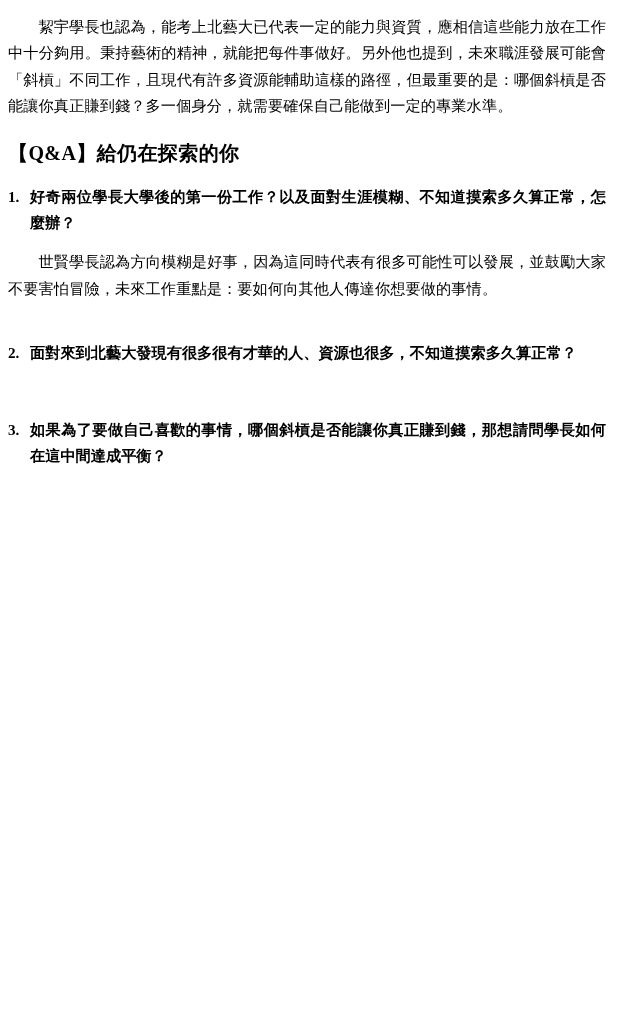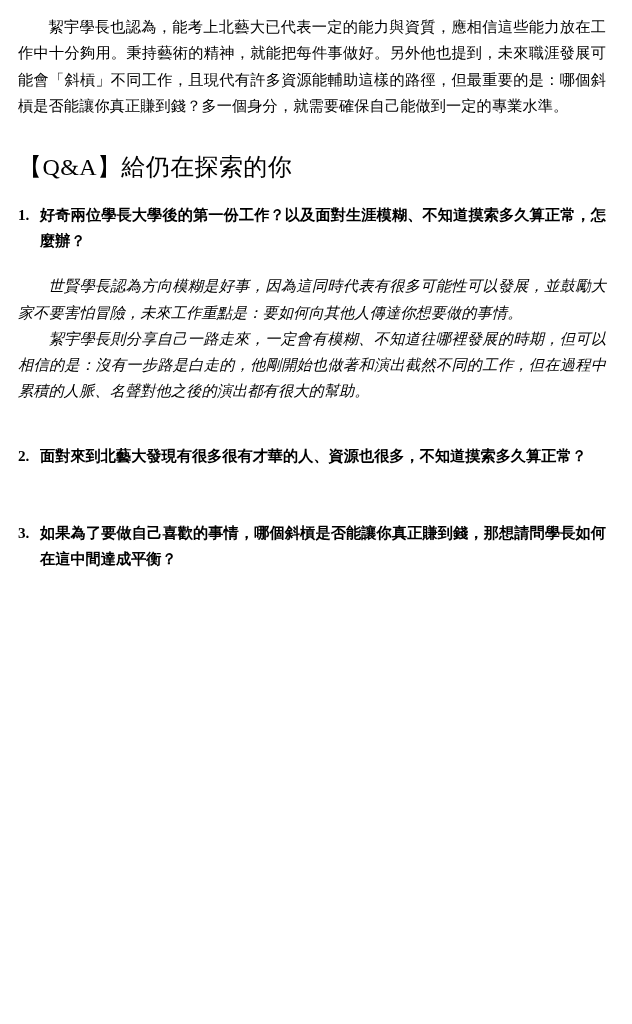--- a/index.html
+++ b/index.html
@@ -9,42 +9,42 @@
   }
   body {
     width: 632px;
     font-family: "Liberation Serif", "DejaVu Serif", serif;
     color: #000000;
   }
   .page {
     width: 632px;
     min-height: 1024px;
     box-sizing: border-box;
-    padding: 14px 26px 10px 18px;
+    padding: 14px 26px 10px 8px;
     background: #ffffff;
   }
   p {
     margin: 0;
     font-size: 15.2px;
     line-height: 1.73;
     text-align: justify;
     text-justify: inter-ideograph;
     letter-spacing: 0.1px;
   }
   .indent {
     text-indent: 2em;
   }
   .para-block {
     margin-bottom: 0px;
   }
   .section-heading {
-    font-size: 24px;
-    font-weight: normal;
+    font-size: 20px;
+    font-weight: bold;
     line-height: 1.7;
-    margin: 28px 0 10px 0;
+    margin: 17px 0 10px 0;
     letter-spacing: 0.4px;
   }
   .qa-item {
     margin-top: 14px;
     margin-bottom: 6px;
   }
   .qa-question {
     font-size: 15.2px;
     font-weight: bold;
     line-height: 1.72;
@@ -56,22 +56,20 @@
   .qa-num {
     font-weight: bold;
     flex: 0 0 auto;
     width: 22px;
     font-family: "Liberation Serif", serif;
   }
   .qa-qtext {
     flex: 1 1 auto;
   }
   .answers {
-    margin-top: 6px;
-    font-style: italic;
   }
   .answers p {
     margin-bottom: 0;
   }
   .gap-md { height: 13px; }
   .gap-lg { height: 18px; }
 </style>
 </head>
 <body>
 
@@ -84,21 +82,20 @@
   <h2 class="section-heading">【Q&amp;A】給仍在探索的你</h2>
 
   <div class="qa-item">
     <div class="qa-question">
       <span class="qa-num">1.</span>
       <span class="qa-qtext">好奇兩位學長大學後的第一份工作？以及面對生涯模糊、不知道摸索多久算正常，怎麼辦？</span>
     </div>
     <div class="gap-md"></div>
     <div class="answers">
       <p class="indent">世賢學長認為方向模糊是好事，因為這同時代表有很多可能性可以發展，並鼓勵大家不要害怕冒險，未來工作重點是：要如何向其他人傳達你想要做的事情。</p>
-      <p class="indent">絜宇學長則分享自己一路走來，一定會有模糊、不知道往哪裡發展的時期，但可以相信的是：沒有一步路是白走的，他剛開始也做著和演出截然不同的工作，但在過程中累積的人脈、名聲對他之後的演出都有很大的幫助。</p>
     </div>
   </div>
 
   <div class="gap-lg"></div>
 
   <div class="qa-item">
     <div class="qa-question">
       <span class="qa-num">2.</span>
       <span class="qa-qtext">面對來到北藝大發現有很多很有才華的人、資源也很多，不知道摸索多久算正常？</span>
     </div>

